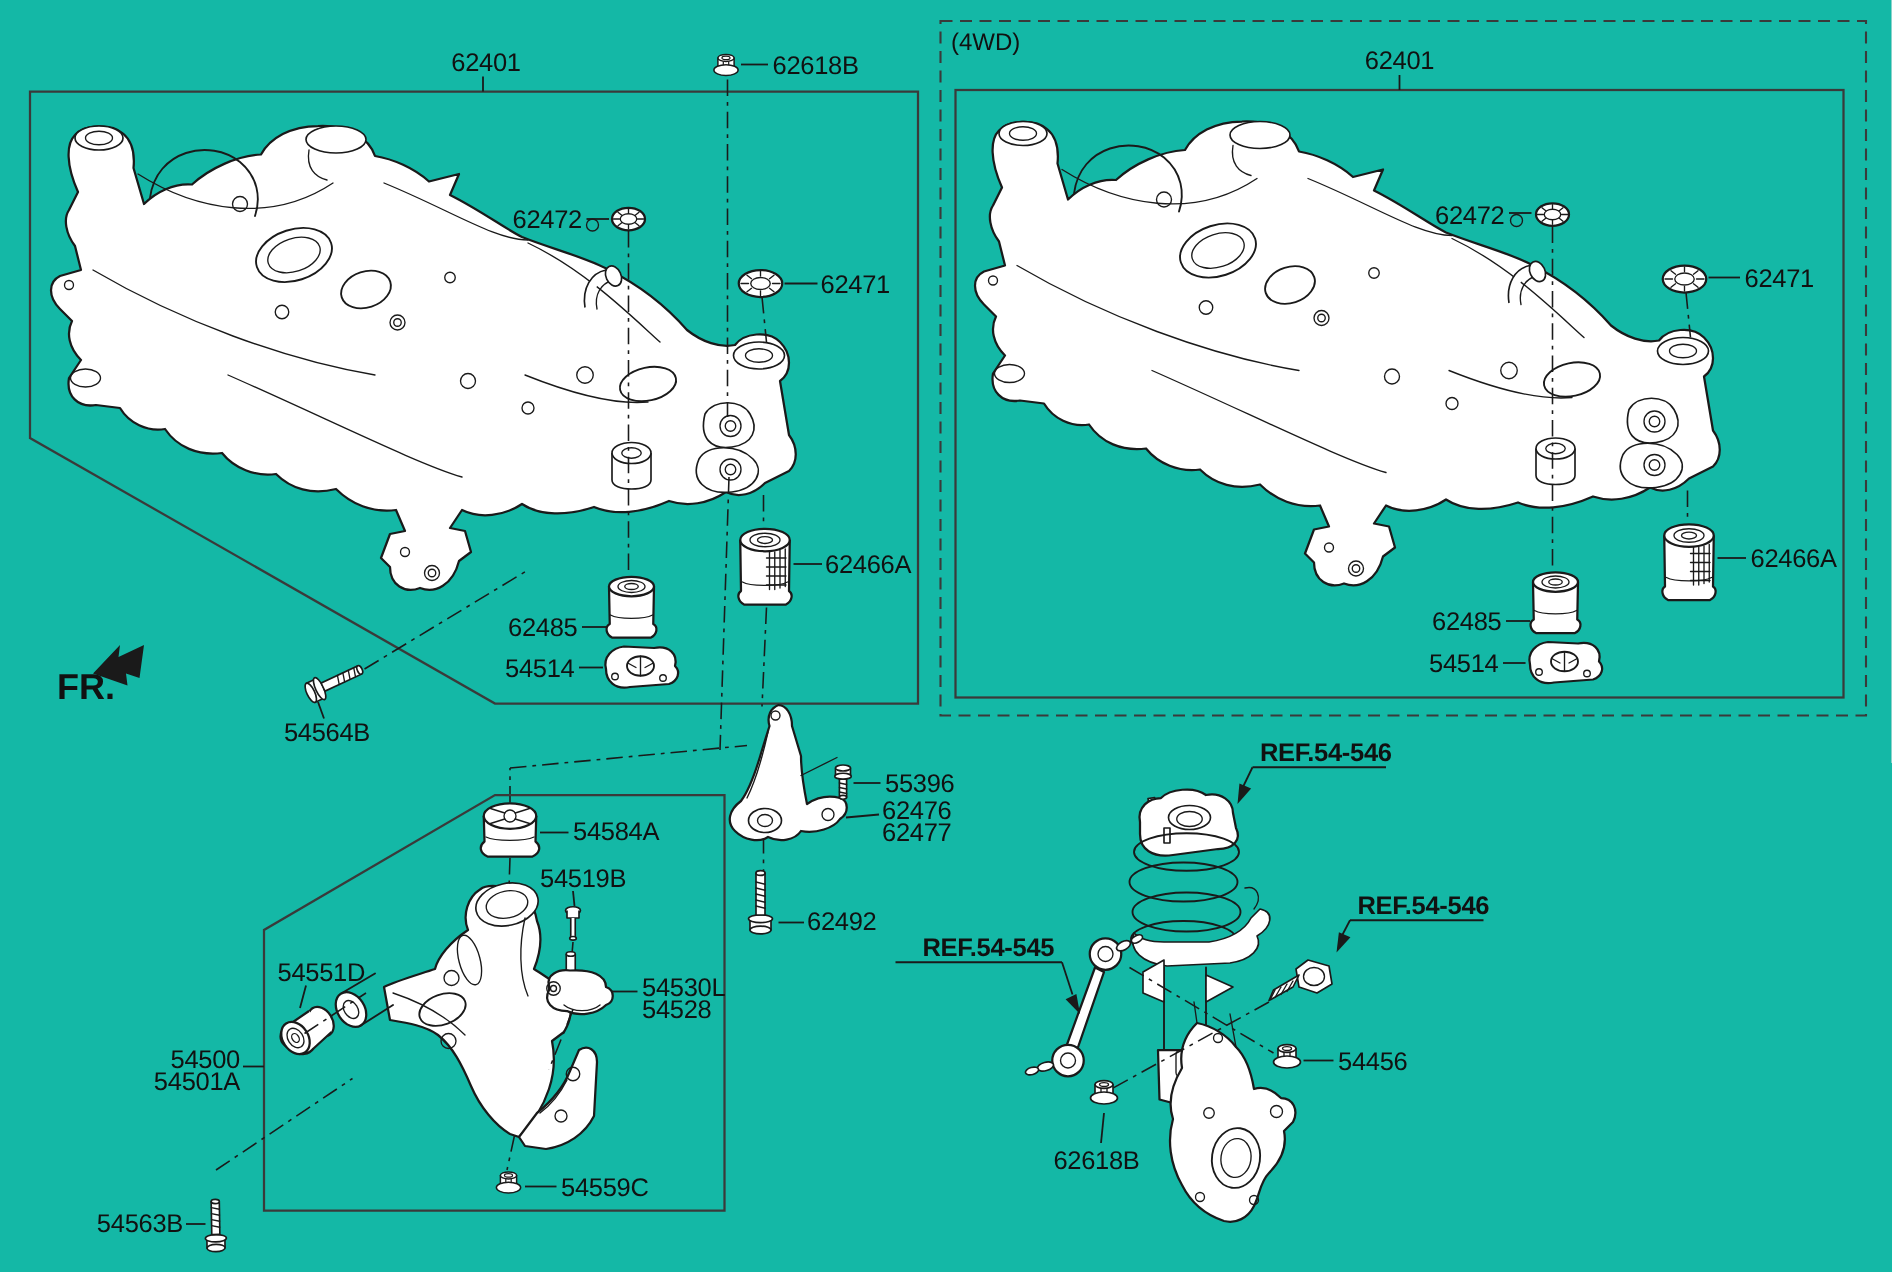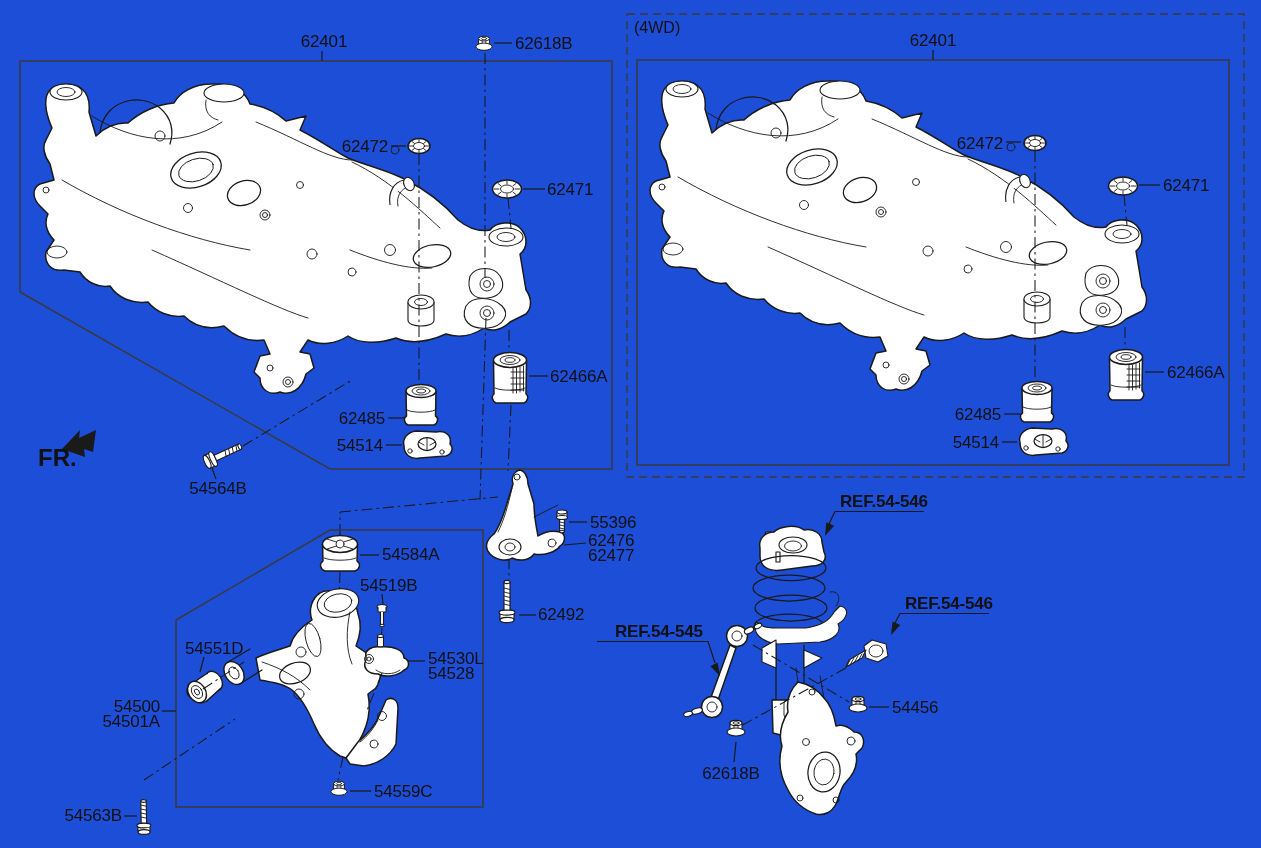--- a/index.html
+++ b/index.html
@@ -1,16 +1,16 @@
 <!DOCTYPE html>
 <html><head>
 <meta charset="utf-8">
 <style>
   html,body{margin:0;padding:0;background:#e8e8e8;}
-  .stage{width:1261px;height:848px;background:#1d4ed8;position:relative;margin:0 auto;
+  .stage{width:1261px;height:848px;background:#14b8a6;position:relative;margin:0 auto;
          font-family:"Liberation Sans",sans-serif;}
   svg{display:block}
   .ln   {stroke:#1a1a1a;fill:none;stroke-width:1.25;stroke-linecap:round;stroke-linejoin:round}
   .fw   {stroke:#1a1a1a;fill:#ffffff;stroke-width:1.5;stroke-linejoin:round}
   .fwt  {stroke:#1a1a1a;fill:#ffffff;stroke-width:1.1;stroke-linejoin:round}
   .thin {stroke-width:0.9}
   .dd   {stroke:#1a1a1a;fill:none;stroke-width:1.05;stroke-dasharray:11 4 2.5 4}
   .ldr  {stroke:#1a1a1a;fill:none;stroke-width:1.2}
   .box  {fill:none;stroke:#3a3a3a;stroke-width:1.5;stroke-linejoin:miter}
   .boxd {fill:none;stroke:#3a3a3a;stroke-width:1.4;stroke-dasharray:8 5}

